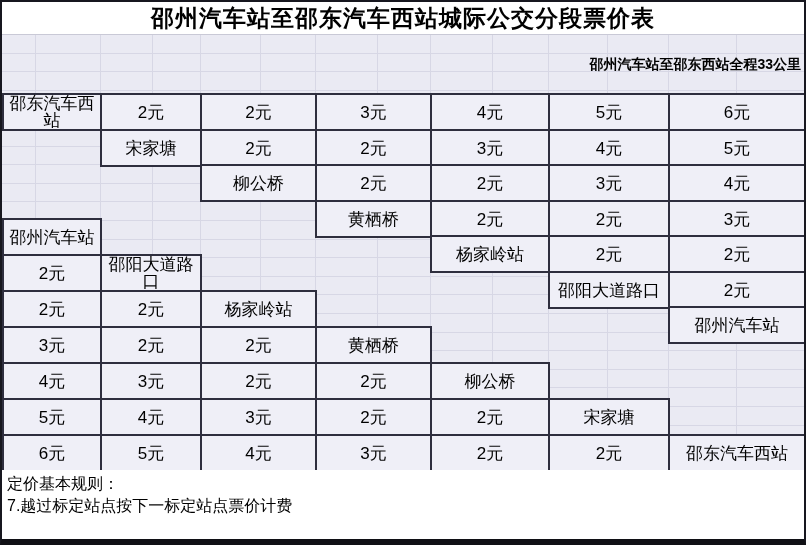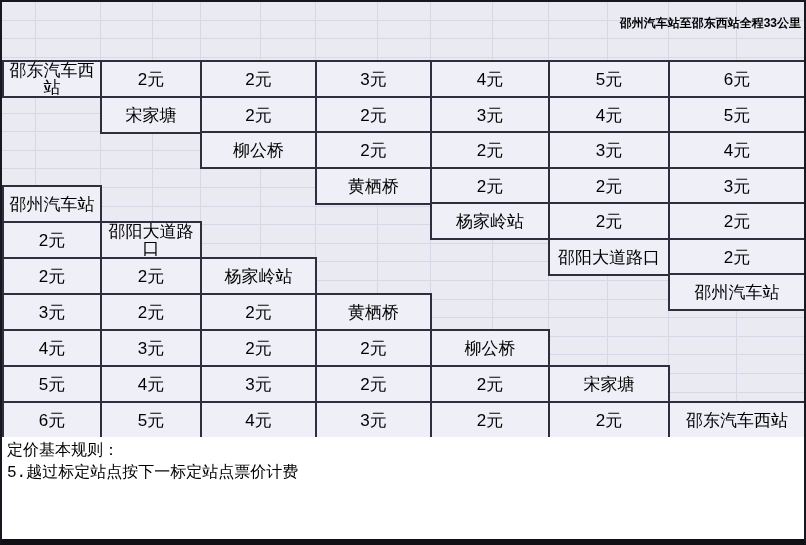--- a/index.html
+++ b/index.html
@@ -14,48 +14,49 @@
     border-bottom:1px solid #c9c9d6;
   }
   .sheet{
     position:relative;height:435px;box-sizing:border-box;overflow:hidden;
     background:
       repeating-linear-gradient(to bottom, transparent 0px, transparent 17.6px, #d7d7e5 17.6px, #d7d7e5 18.6px),
       #eaeaf3;
   }
   .vline{position:absolute;top:0;bottom:0;width:1px;background:#d7d7e5;z-index:1;}
   .subtitle{
-    position:absolute;top:8px;right:3px;height:27px;z-index:2;
+    position:absolute;top:16px;right:3px;height:27px;z-index:2;
     display:flex;align-items:center;
-    font-size:12px;font-weight:bold;color:#000;
+    font-size:14px;font-weight:bold;color:#000;
   }
   .cell{
     position:absolute;box-sizing:border-box;z-index:2;
     border:2px solid #2e2e3e;background:#efeff7;
     display:flex;align-items:center;justify-content:center;
     text-align:center;font-size:17px;line-height:17px;color:#000;padding:0 1px;
   }
   .rules{
     position:relative;height:69px;box-sizing:border-box;background:#ffffff;
-    padding:3px 0 0 5px;font-size:16px;line-height:22px;color:#000;font-family:Liberation Mono, monospace;
+    padding:3px 0 0 5px;font-size:16px;line-height:22px;color:#000;
   }
   .rules .rule-line{white-space:nowrap;}
   .watermark{
     position:absolute;right:10px;bottom:8px;z-index:5;
     display:flex;align-items:center;gap:5px;
     color:#c5c5cc;font-size:21px;font-weight:bold;letter-spacing:2px;
     text-shadow:1px 1px 0 #ffffff,-1px -1px 1px rgba(150,150,158,.75);
   }
   .watermark svg{display:block;}
 </style>
 </head>
 <body>
 
 <div class="frame">
 
+  <div class="title">邵州汽车站至邵东汽车西站城际公交分段票价表</div>
 
   <div class="sheet" id="sheet">
     <div class="subtitle">邵州汽车站至邵东西站全程33公里</div>
 
   <div class="vline" style="left: 33px;"></div>
       <div class="vline" style="left: 98px;"></div>
       <div class="vline" style="left: 150px;"></div>
       <div class="vline" style="left: 198px;"></div>
       <div class="vline" style="left: 258px;"></div>
       <div class="vline" style="left: 313px;"></div>
@@ -119,17 +120,17 @@
       <div class="cell fare-cell" style="left: 98px; top: 399px; width: 102px; height: 38px;">5元</div>
       <div class="cell fare-cell" style="left: 198px; top: 399px; width: 117px; height: 38px;">4元</div>
       <div class="cell fare-cell" style="left: 313px; top: 399px; width: 117px; height: 38px;">3元</div>
       <div class="cell fare-cell" style="left: 428px; top: 399px; width: 120px; height: 38px;">2元</div>
       <div class="cell fare-cell" style="left: 546px; top: 399px; width: 122px; height: 38px;">2元</div>
       <div class="cell station-cell" style="left: 666px; top: 399px; width: 138px; height: 38px;">邵东汽车西站</div>
     </div>
 
   <div class="rules">
     <div class="rule-line">定价基本规则：</div>
-    <div class="rule-line">5.越过标定站点按下一标定站点票价计费</div>
+    <div class="rule-line">7.越过标定站点按下一标定站点票价计费</div>
 
   </div>
 
 </div>
 
 </body></html>

